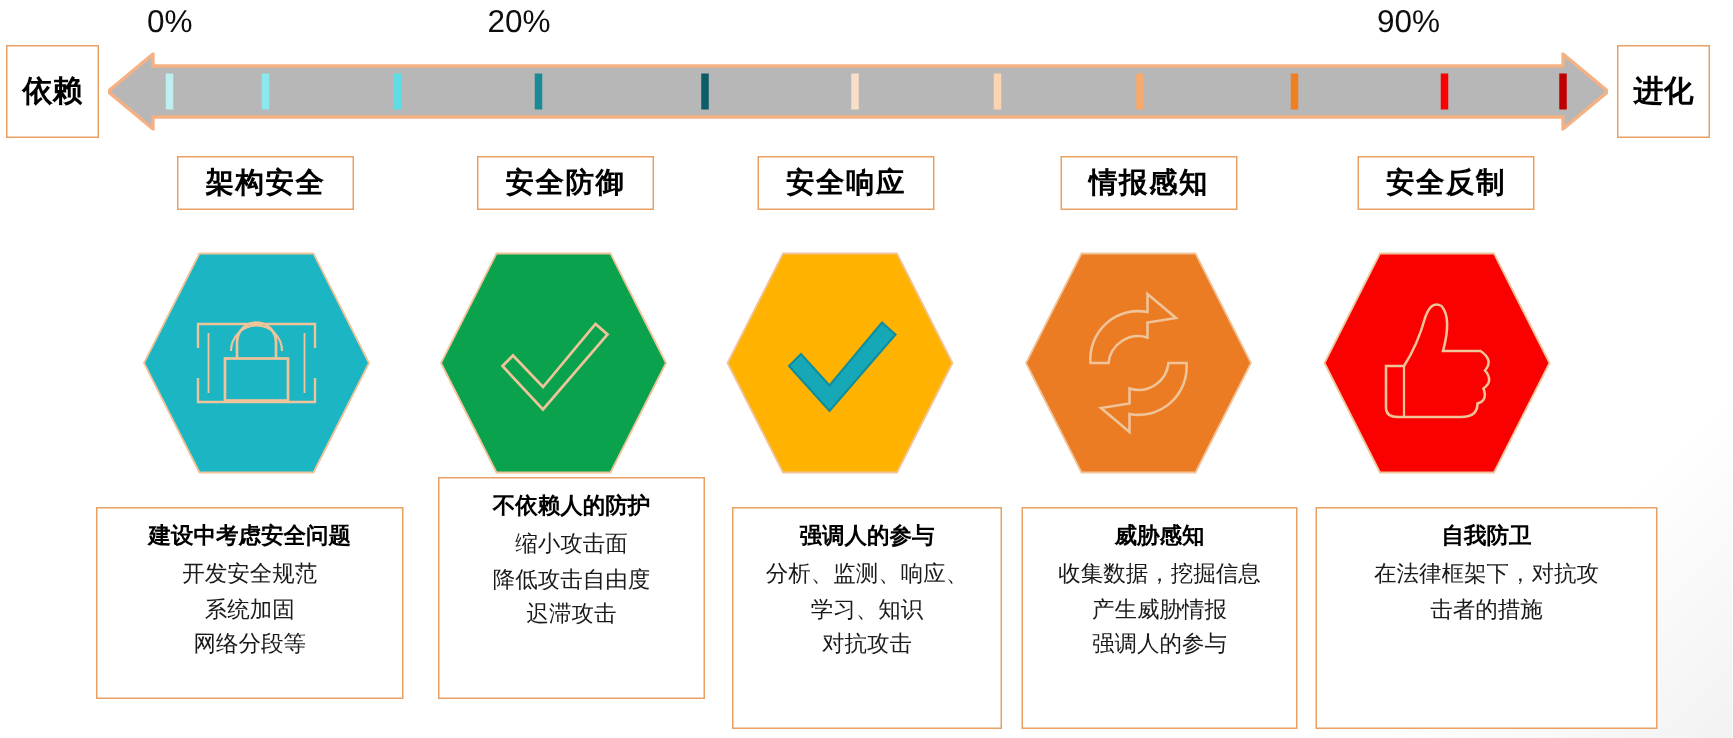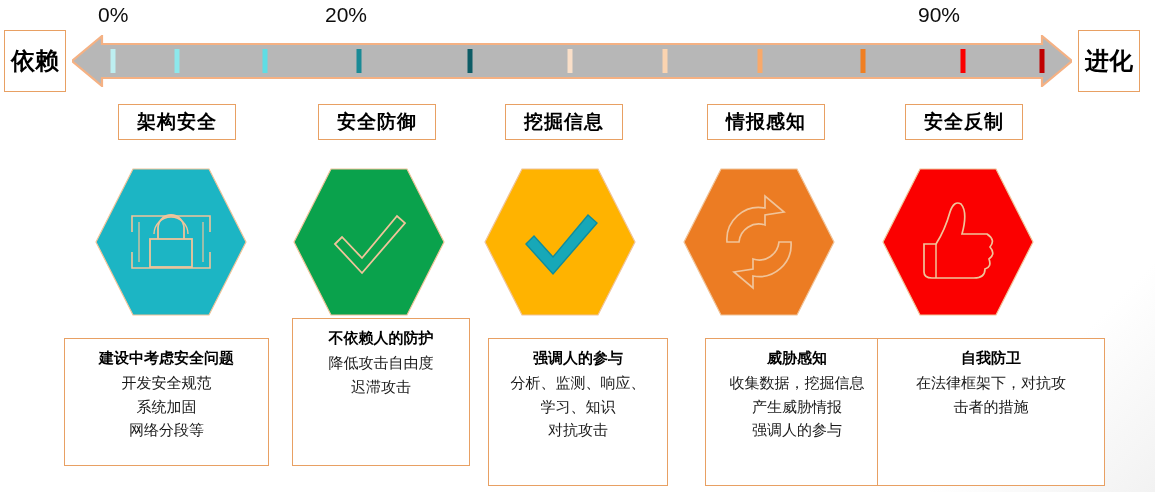--- a/index.html
+++ b/index.html
@@ -31,21 +31,21 @@
 
   
   .endcap {
     position: absolute;
     border: 1.3px solid #e8a063;
     background: #ffffff;
     display: flex;
     align-items: center;
     justify-content: center;
     font-weight: bold;
-    font-size: 24px;
+    font-size: 20px;
     color: #000;
     line-height: 1.05;
     letter-spacing: 0;
   }
   .endcap span { display: block; text-align: center; }
   .endcap-left  { left: 4px;  top: 30px; width: 62px; height: 62px; }
   .endcap-right { left: 1078px; top: 30px; width: 62px; height: 62px; }
 
   
   .bar-wrap { position: absolute; left: 72px; top: 35px; width: 1000px; height: 52px; }
@@ -153,24 +153,25 @@
       <div class="hex-holder" style="left: 293px; top: 168px;">
         <svg width="152" height="148" viewBox="0 0 152 148">
           <path d="M 38 1 L 114 1 L 151 74 L 114 147 L 38 147 L 1 74 Z" fill="#0aa24c" stroke="#f0c49a" stroke-width="1.2"></path>
           <g>
             <path d="M 42 76 L 49 69 L 69 90 L 104 48 L 112 55 L 69 105 Z" fill="none" stroke="#f0c49a" stroke-width="1.8"></path>
           </g>
         </svg>
       </div>
       <div class="desc-box" style="left: 292px; top: 318px; width: 178px; height: 148px;">
         <div class="desc-title">不依赖人的防护</div>
+        <div class="desc-line">缩小攻击面</div>
         <div class="desc-line">降低攻击自由度</div>
         <div class="desc-line">迟滞攻击</div>
       </div>
-      <div class="stage-label" style="left: 505px; top: 104px; width: 118px;">挖掘信息</div>
+      <div class="stage-label" style="left: 505px; top: 104px; width: 118px;">安全响应</div>
       <div class="hex-holder" style="left: 484px; top: 168px;">
         <svg width="152" height="148" viewBox="0 0 152 148">
           <path d="M 38 1 L 114 1 L 151 74 L 114 147 L 38 147 L 1 74 Z" fill="#ffb300" stroke="#f0c49a" stroke-width="1.2"></path>
           <g>
             <path d="M 42 76 L 50 68 L 69 89 L 104 47 L 113 55 L 69 106 Z" fill="#17a8b8" stroke="#0f8d9c" stroke-width="1.4"></path>
           </g>
         </svg>
       </div>
       <div class="desc-box" style="left: 488px; top: 338px; width: 180px; height: 148px;">
         <div class="desc-title">强调人的参与</div>
@@ -181,21 +182,21 @@
       <div class="stage-label" style="left: 707px; top: 104px; width: 118px;">情报感知</div>
       <div class="hex-holder" style="left: 683px; top: 168px;">
         <svg width="152" height="148" viewBox="0 0 152 148">
           <path d="M 38 1 L 114 1 L 151 74 L 114 147 L 38 147 L 1 74 Z" fill="#ec7c23" stroke="#f0c49a" stroke-width="1.2"></path>
           <g>
             <path d="M 44 74 L 56 74 A 20 20 0 0 1 82 57 L 82 47 L 101 44 L 82 28 L 82 40 A 32 32 0 0 0 44 74 Z" fill="none" stroke="#f0c49a" stroke-width="1.7"></path>
             <path d="M 108 74 L 96 74 A 20 20 0 0 1 70 91 L 70 101 L 51 104 L 70 120 L 70 108 A 32 32 0 0 0 108 74 Z" fill="none" stroke="#f0c49a" stroke-width="1.7"></path>
           </g>
         </svg>
       </div>
-      <div class="desc-box" style="left: 681px; top: 338px; width: 184px; height: 148px; margin-left: 24px;">
+      <div class="desc-box" style="left: 681px; top: 338px; width: 184px; height: 148px;">
         <div class="desc-title">威胁感知</div>
         <div class="desc-line">收集数据，挖掘信息</div>
         <div class="desc-line">产生威胁情报</div>
         <div class="desc-line">强调人的参与</div>
       </div>
       <div class="stage-label" style="left: 905px; top: 104px; width: 118px;">安全反制</div>
       <div class="hex-holder" style="left: 882px; top: 168px;">
         <svg width="152" height="148" viewBox="0 0 152 148">
           <path d="M 38 1 L 114 1 L 151 74 L 114 147 L 38 147 L 1 74 Z" fill="#fb0000" stroke="#f0c49a" stroke-width="1.2"></path>
           <g>

